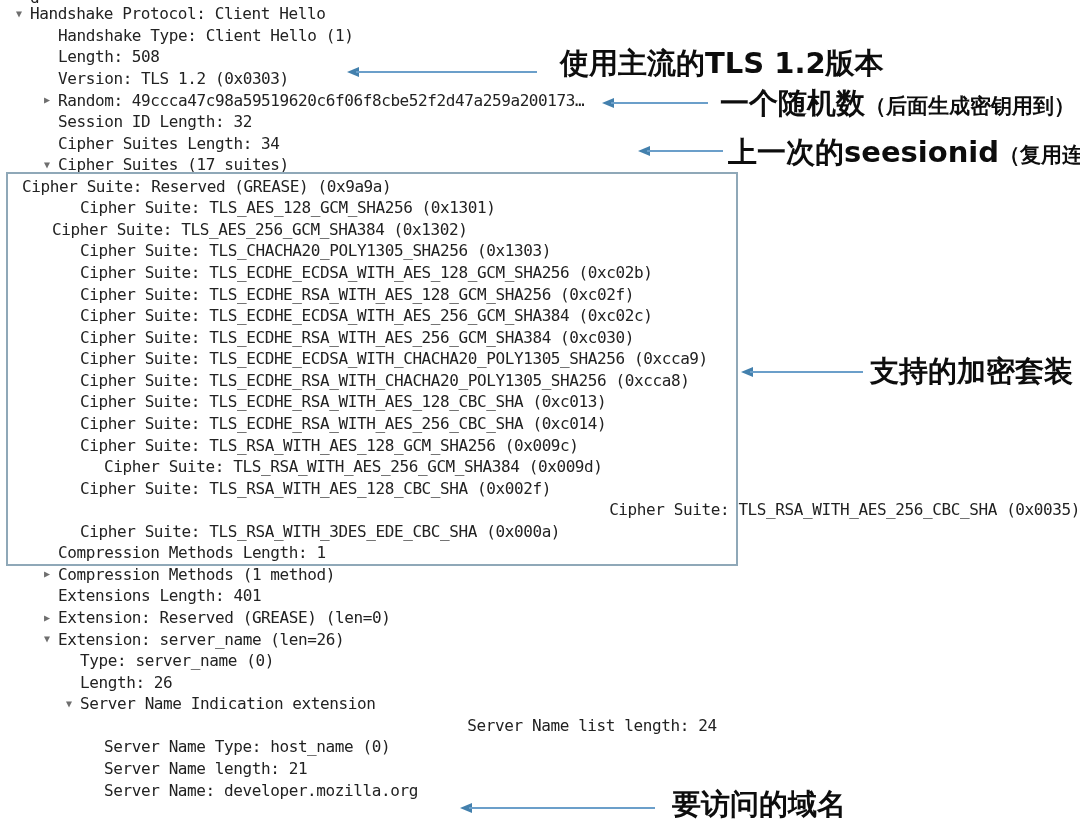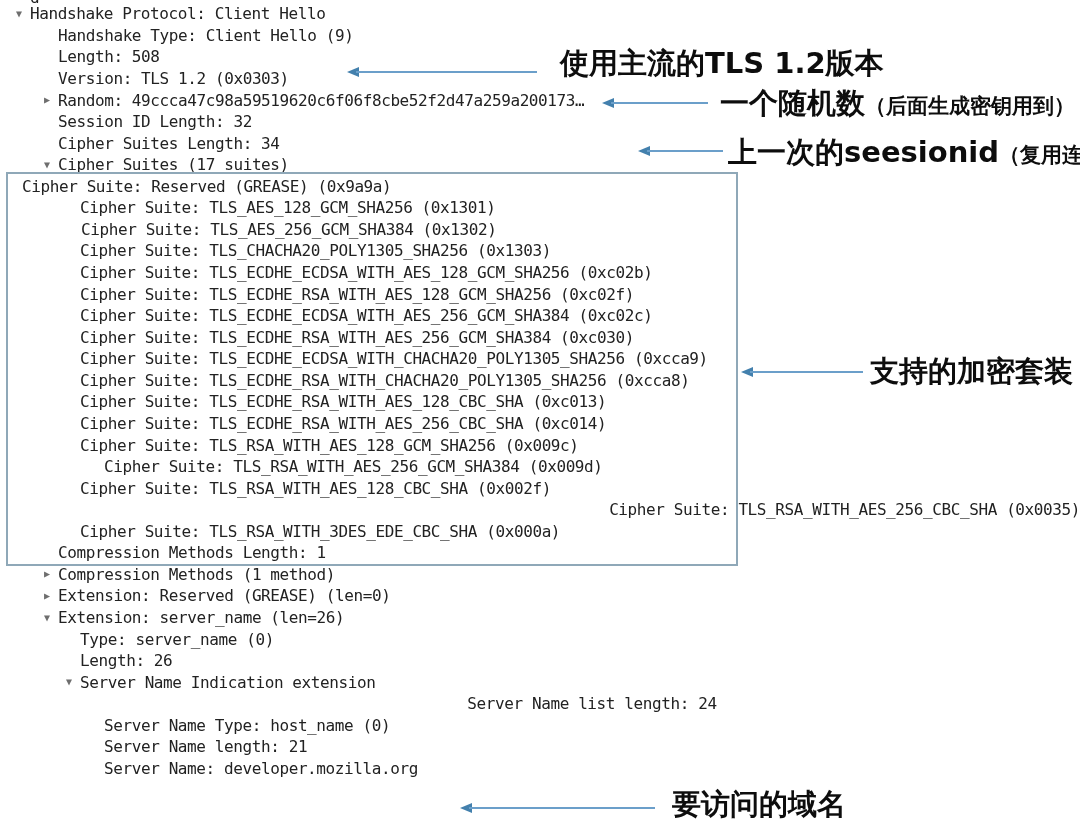--- a/index.html
+++ b/index.html
@@ -96,46 +96,47 @@
   .ann-ciphers { left: 870px; top: 354px; }
   .ann-server  { left: 672px; top: 787px; }
 </style>
 </head>
 <body>
 
 <div class="top-fragment">g</div>
 
 <div id="tree">
     <div class="row" style="padding-left: 8px;"><span class="marker">▼</span><span class="rowtext">Handshake Protocol: Client Hello</span></div>
-    <div class="row" style="padding-left: 36px;"><span class="marker"></span><span class="rowtext">Handshake Type: Client Hello (9)</span></div>
+    <div class="row" style="padding-left: 36px;"><span class="marker"></span><span class="rowtext">Handshake Type: Client Hello (1)</span></div>
     <div class="row" style="padding-left: 36px;"><span class="marker"></span><span class="rowtext">Length: 508</span></div>
     <div class="row" style="padding-left: 36px;"><span class="marker"></span><span class="rowtext">Version: TLS 1.2 (0x0303)</span></div>
     <div class="row" style="padding-left: 36px;"><span class="marker">▶</span><span class="rowtext">Random: 49ccca47c98a59519620c6f06f8cbe52f2d47a259a200173…</span></div>
     <div class="row" style="padding-left: 36px;"><span class="marker"></span><span class="rowtext">Session ID Length: 32</span></div>
     <div class="row" style="padding-left: 36px;"><span class="marker"></span><span class="rowtext">Cipher Suites Length: 34</span></div>
     <div class="row" style="padding-left: 36px;"><span class="marker">▼</span><span class="rowtext">Cipher Suites (17 suites)</span></div>
     <div class="row" style=""><span class="marker"></span><span class="rowtext">Cipher Suite: Reserved (GREASE) (0x9a9a)</span></div>
     <div class="row" style="padding-left: 58px;"><span class="marker"></span><span class="rowtext">Cipher Suite: TLS_AES_128_GCM_SHA256 (0x1301)</span></div>
-    <div class="row" style="padding-left: 59px;"><span class="marker"></span><span class="rowtext">Cipher Suite: TLS_AES_256_GCM_SHA384 (0x1302)</span></div>
+    <div class="row" style="padding-left: 30px;"><span class="marker"></span><span class="rowtext">Cipher Suite: TLS_AES_256_GCM_SHA384 (0x1302)</span></div>
     <div class="row" style="padding-left: 58px;"><span class="marker"></span><span class="rowtext">Cipher Suite: TLS_CHACHA20_POLY1305_SHA256 (0x1303)</span></div>
     <div class="row" style="padding-left: 58px;"><span class="marker"></span><span class="rowtext">Cipher Suite: TLS_ECDHE_ECDSA_WITH_AES_128_GCM_SHA256 (0xc02b)</span></div>
     <div class="row" style="padding-left: 58px;"><span class="marker"></span><span class="rowtext">Cipher Suite: TLS_ECDHE_RSA_WITH_AES_128_GCM_SHA256 (0xc02f)</span></div>
     <div class="row" style="padding-left: 58px;"><span class="marker"></span><span class="rowtext">Cipher Suite: TLS_ECDHE_ECDSA_WITH_AES_256_GCM_SHA384 (0xc02c)</span></div>
     <div class="row" style="padding-left: 58px;"><span class="marker"></span><span class="rowtext">Cipher Suite: TLS_ECDHE_RSA_WITH_AES_256_GCM_SHA384 (0xc030)</span></div>
     <div class="row" style="padding-left: 58px;"><span class="marker"></span><span class="rowtext">Cipher Suite: TLS_ECDHE_ECDSA_WITH_CHACHA20_POLY1305_SHA256 (0xcca9)</span></div>
     <div class="row" style="padding-left: 58px;"><span class="marker"></span><span class="rowtext">Cipher Suite: TLS_ECDHE_RSA_WITH_CHACHA20_POLY1305_SHA256 (0xcca8)</span></div>
     <div class="row" style="padding-left: 58px;"><span class="marker"></span><span class="rowtext">Cipher Suite: TLS_ECDHE_RSA_WITH_AES_128_CBC_SHA (0xc013)</span></div>
     <div class="row" style="padding-left: 58px;"><span class="marker"></span><span class="rowtext">Cipher Suite: TLS_ECDHE_RSA_WITH_AES_256_CBC_SHA (0xc014)</span></div>
     <div class="row" style="padding-left: 58px;"><span class="marker"></span><span class="rowtext">Cipher Suite: TLS_RSA_WITH_AES_128_GCM_SHA256 (0x009c)</span></div>
     <div class="row" style="padding-left: 82px;"><span class="marker"></span><span class="rowtext">Cipher Suite: TLS_RSA_WITH_AES_256_GCM_SHA384 (0x009d)</span></div>
     <div class="row" style="padding-left: 58px;"><span class="marker"></span><span class="rowtext">Cipher Suite: TLS_RSA_WITH_AES_128_CBC_SHA (0x002f)</span></div>
     <div class="row" style="padding-left: 58px; justify-content: flex-end;"><span class="marker"></span><span class="rowtext">Cipher Suite: TLS_RSA_WITH_AES_256_CBC_SHA (0x0035)</span></div>
     <div class="row" style="padding-left: 58px;"><span class="marker"></span><span class="rowtext">Cipher Suite: TLS_RSA_WITH_3DES_EDE_CBC_SHA (0x000a)</span></div>
     <div class="row" style="padding-left: 36px;"><span class="marker"></span><span class="rowtext">Compression Methods Length: 1</span></div>
     <div class="row" style="padding-left: 36px;"><span class="marker">▶</span><span class="rowtext">Compression Methods (1 method)</span></div>
+    <div class="row" style="padding-left: 36px;"><span class="marker"></span><span class="rowtext">Extensions Length: 401</span></div>
     <div class="row" style="padding-left: 36px;"><span class="marker">▶</span><span class="rowtext">Extension: Reserved (GREASE) (len=0)</span></div>
     <div class="row" style="padding-left: 36px;"><span class="marker">▼</span><span class="rowtext">Extension: server_name (len=26)</span></div>
     <div class="row" style="padding-left: 58px;"><span class="marker"></span><span class="rowtext">Type: server_name (0)</span></div>
     <div class="row" style="padding-left: 58px;"><span class="marker"></span><span class="rowtext">Length: 26</span></div>
     <div class="row" style="padding-left: 58px;"><span class="marker">▼</span><span class="rowtext">Server Name Indication extension</span></div>
     <div class="row" style="padding-left: 82px; justify-content: center;"><span class="marker"></span><span class="rowtext">Server Name list length: 24</span></div>
     <div class="row" style="padding-left: 82px;"><span class="marker"></span><span class="rowtext">Server Name Type: host_name (0)</span></div>
     <div class="row" style="padding-left: 82px;"><span class="marker"></span><span class="rowtext">Server Name length: 21</span></div>
     <div class="row" style="padding-left: 82px;"><span class="marker"></span><span class="rowtext">Server Name: developer.mozilla.org</span></div>
   </div>

